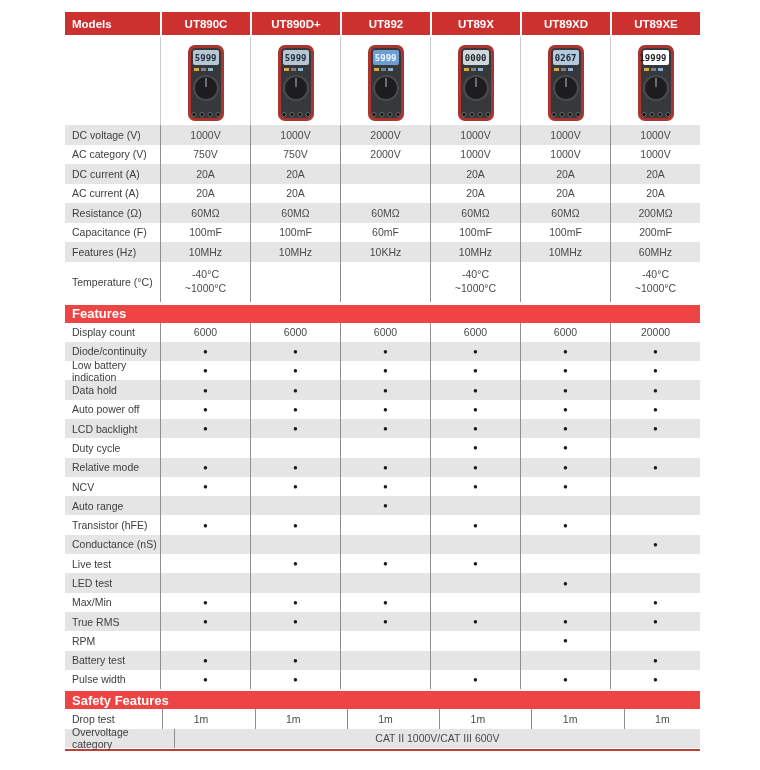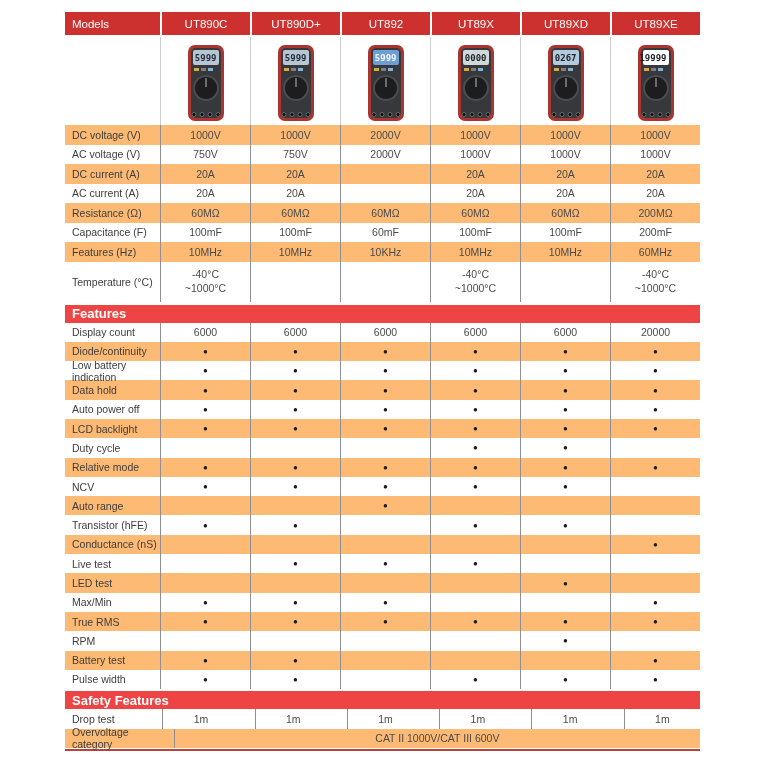--- a/index.html
+++ b/index.html
@@ -15,29 +15,29 @@
     width:95px;padding-left:7px;display:flex;align-items:center;
     font-size:10.5px;color:#3d3d3d;
   }
   .val-cell{
     width:90px;display:flex;align-items:center;justify-content:center;
     font-size:10.5px;color:#4a4a4a;border-left:1px solid #8f8f8f;text-align:center;
   }
   
   .header-row{height:23px;margin-bottom:2px;}
   .header-row .cell{
-    background:#cd312f;color:#ffffff;font-weight:normal;font-size:11.5px;
+    background:#cd312f;color:#ffffff;font-weight:bold;font-size:11.5px;
   }
   .header-row .val-cell{border-left:2px solid #ffffff;}
   
   .img-row{height:88px;}
   .img-row .label-cell{border:none;}
   .img-row .val-cell{border-left:1px solid #cccccc;}
   
-  .gray{background:#fdba74;}
+  .gray{background:#e5e5e5;}
   .spec-row{height:19.5px;}
   .spec-row.tall{height:40px;}
   .tall .val-cell{white-space:pre-line;line-height:1.3;}
   .feat-row{height:19.3px;}
   .safety-row{height:19.5px;gap:16px;}
   .val-cell.dot{font-size:8px;color:#1a1a1a;}
   .val-cell.merged{width:540px;}
   
   .section-bar{
     height:18px;background:#ef4444;color:#ffffff;font-weight:bold;font-size:13px;
@@ -209,21 +209,21 @@
       <div class="row spec-row gray">
         <div class="cell label-cell">DC voltage (V)</div>
         <div class="cell val-cell">1000V</div>
         <div class="cell val-cell">1000V</div>
         <div class="cell val-cell">2000V</div>
         <div class="cell val-cell">1000V</div>
         <div class="cell val-cell">1000V</div>
         <div class="cell val-cell">1000V</div>
       </div>
       <div class="row spec-row">
-        <div class="cell label-cell">AC voltage (V)</div>
+        <div class="cell label-cell">AC category (V)</div>
         <div class="cell val-cell">750V</div>
         <div class="cell val-cell">750V</div>
         <div class="cell val-cell">2000V</div>
         <div class="cell val-cell">1000V</div>
         <div class="cell val-cell">1000V</div>
         <div class="cell val-cell">1000V</div>
       </div>
       <div class="row spec-row gray">
         <div class="cell label-cell">DC current (A)</div>
         <div class="cell val-cell">20A</div>

